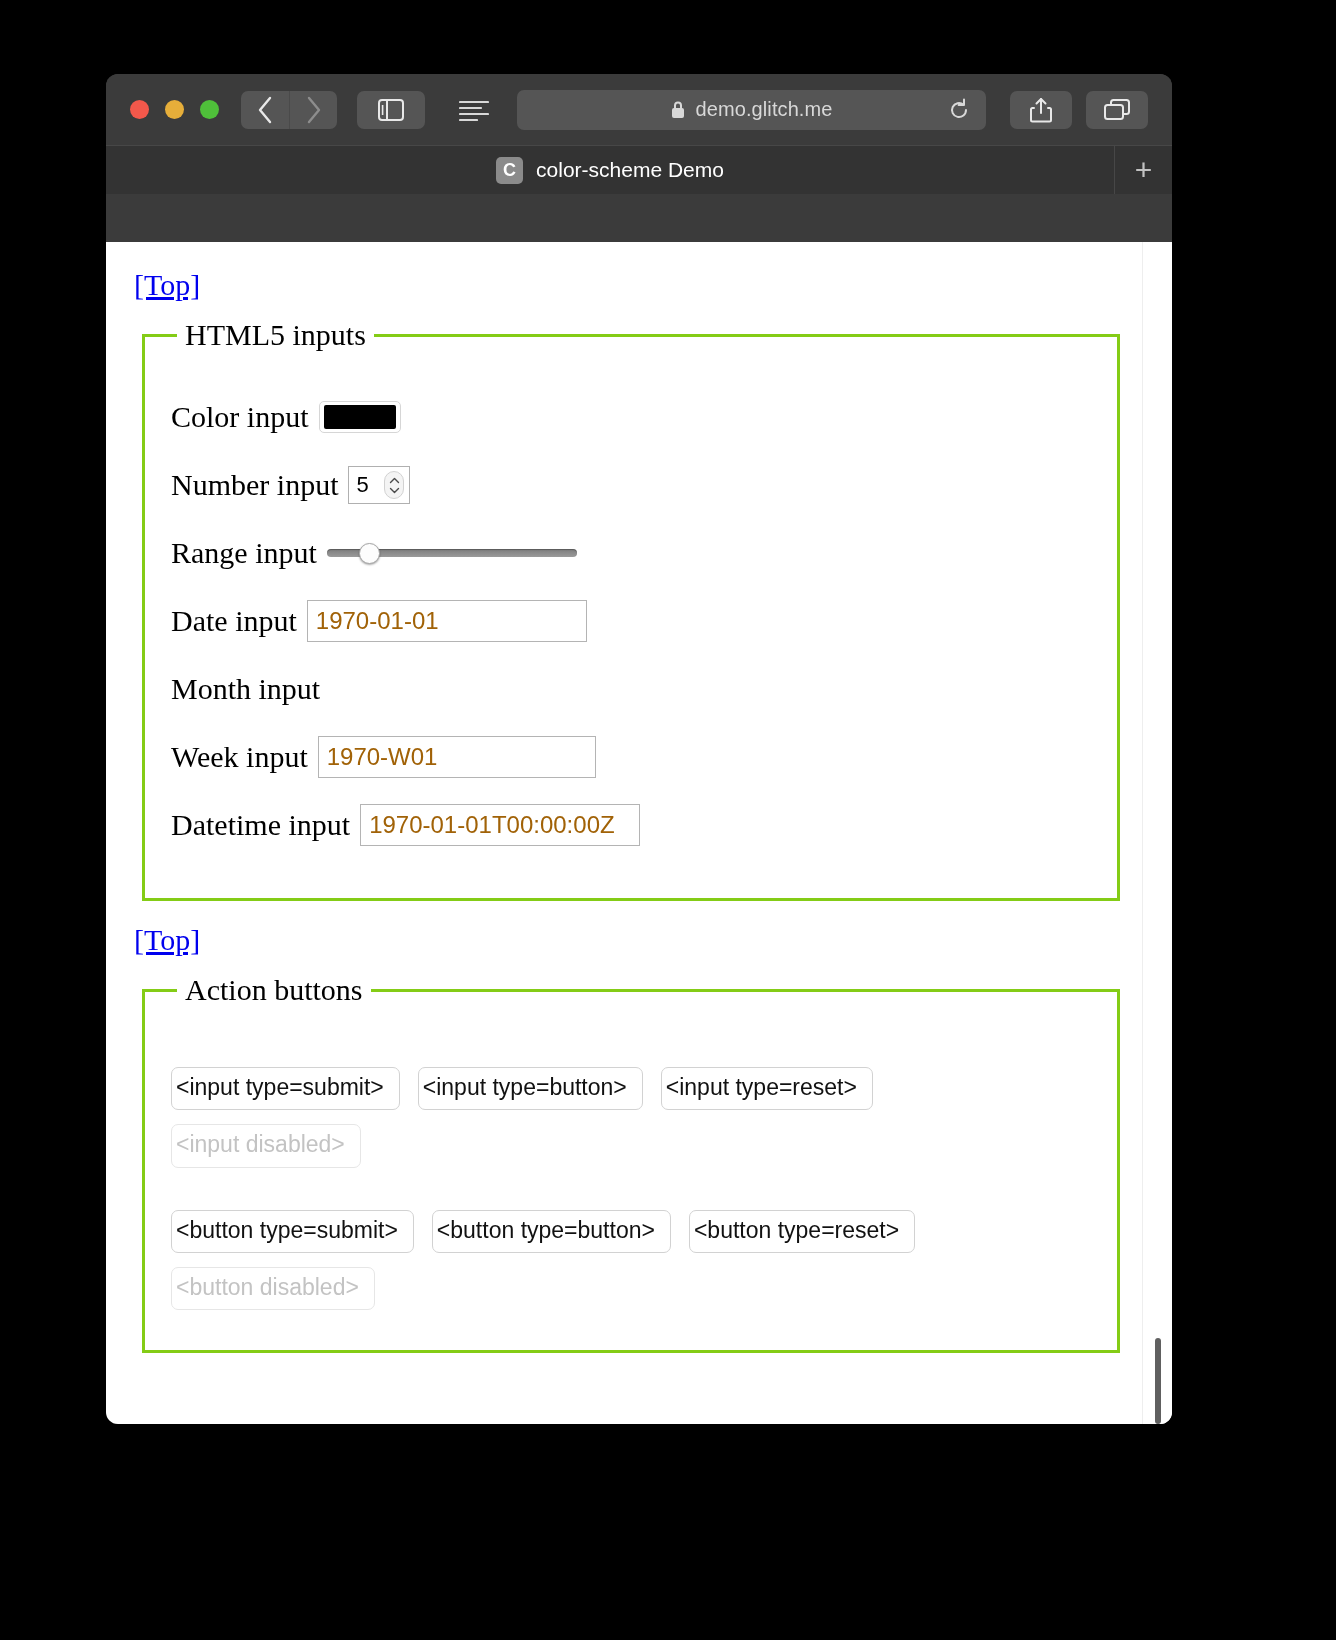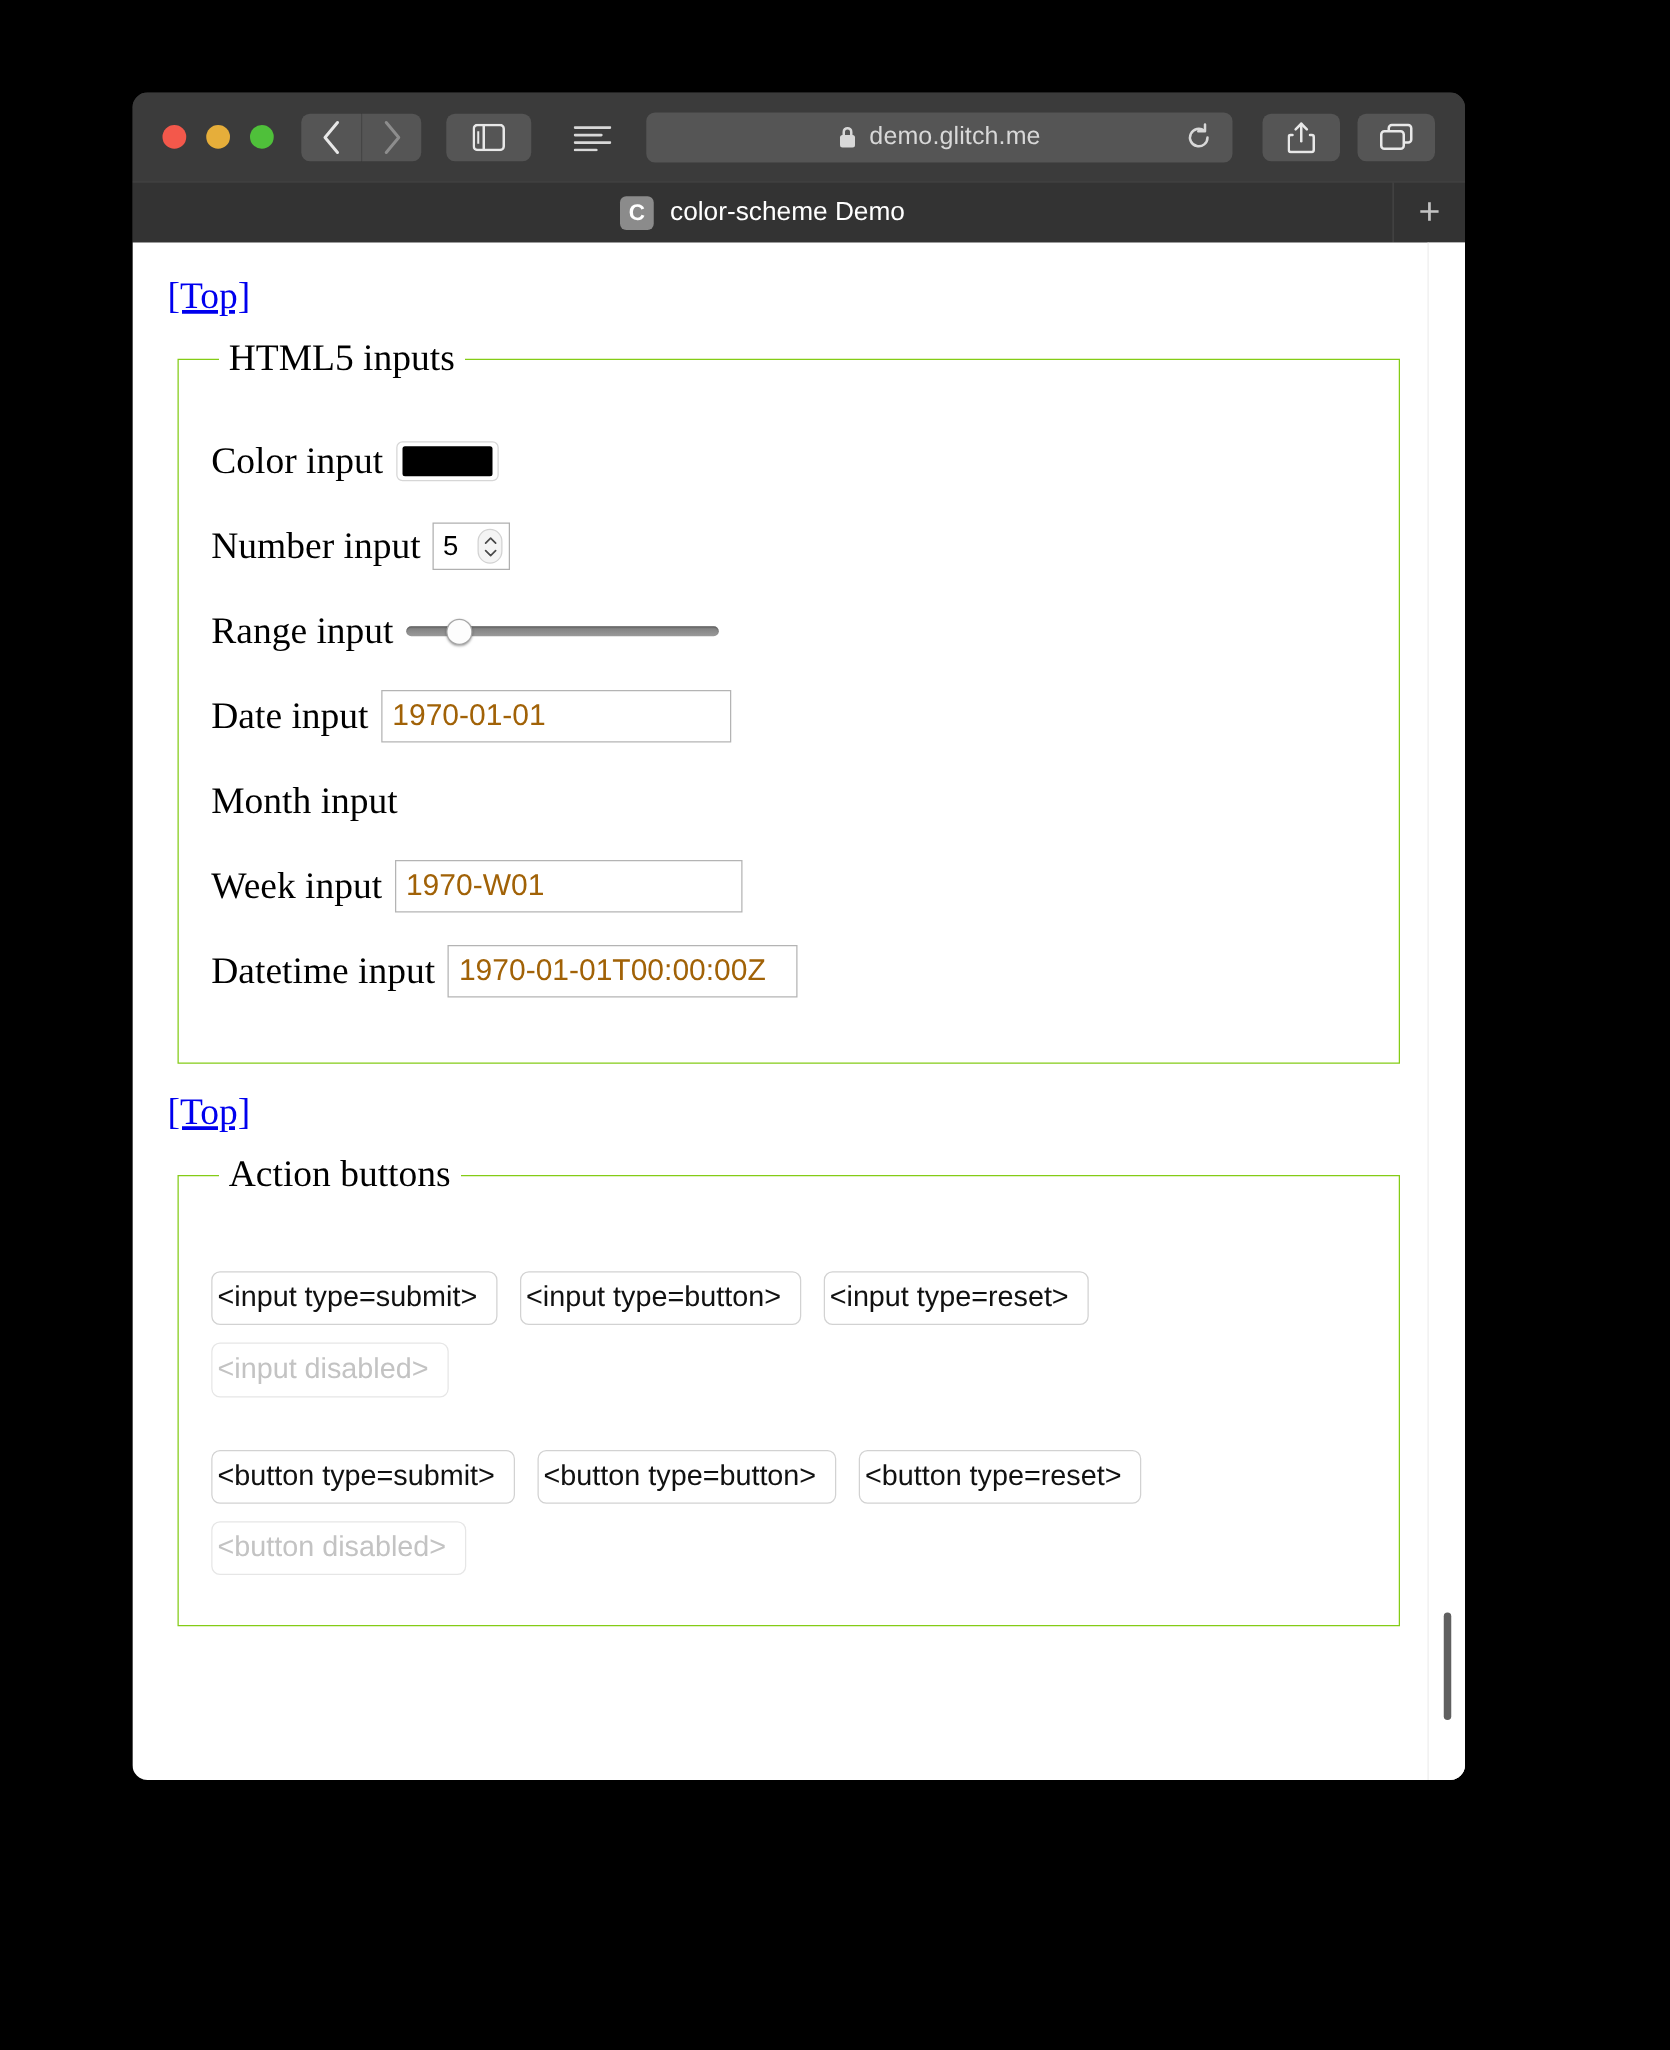--- a/index.html
+++ b/index.html
@@ -120,39 +120,40 @@
     font-size: 30px;
     font-weight: 300;
   }
 
   
   .viewport {
     position: relative;
     height: 1370px;
     background: #ffffff;
     overflow: hidden;
+    margin-top: 48px;
   }
   .page {
     position: absolute;
     left: 0; top: 0; right: 0; bottom: 0;
     padding: 14px 30px 10px 14px;
     font-family: "Liberation Serif", serif;
   }
 
   a.toplink {
     color: #0000ee;
     font-family: "Liberation Serif", serif;
     font-size: 30px;
     text-decoration: underline;
     display: inline-block;
     margin: 12px 0 6px 14px;
   }
 
   fieldset.group {
-    border: 1px solid #84cc16;
+    border: 3px solid #84cc16;
     margin: 10px 22px 10px 22px;
     padding: 18px 20px 26px 26px;
     min-width: 0;
   }
   fieldset.group > legend {
     font-family: "Liberation Serif", serif;
     font-size: 30px;
     color: #000;
     padding: 0 8px;
     margin-left: 6px;

